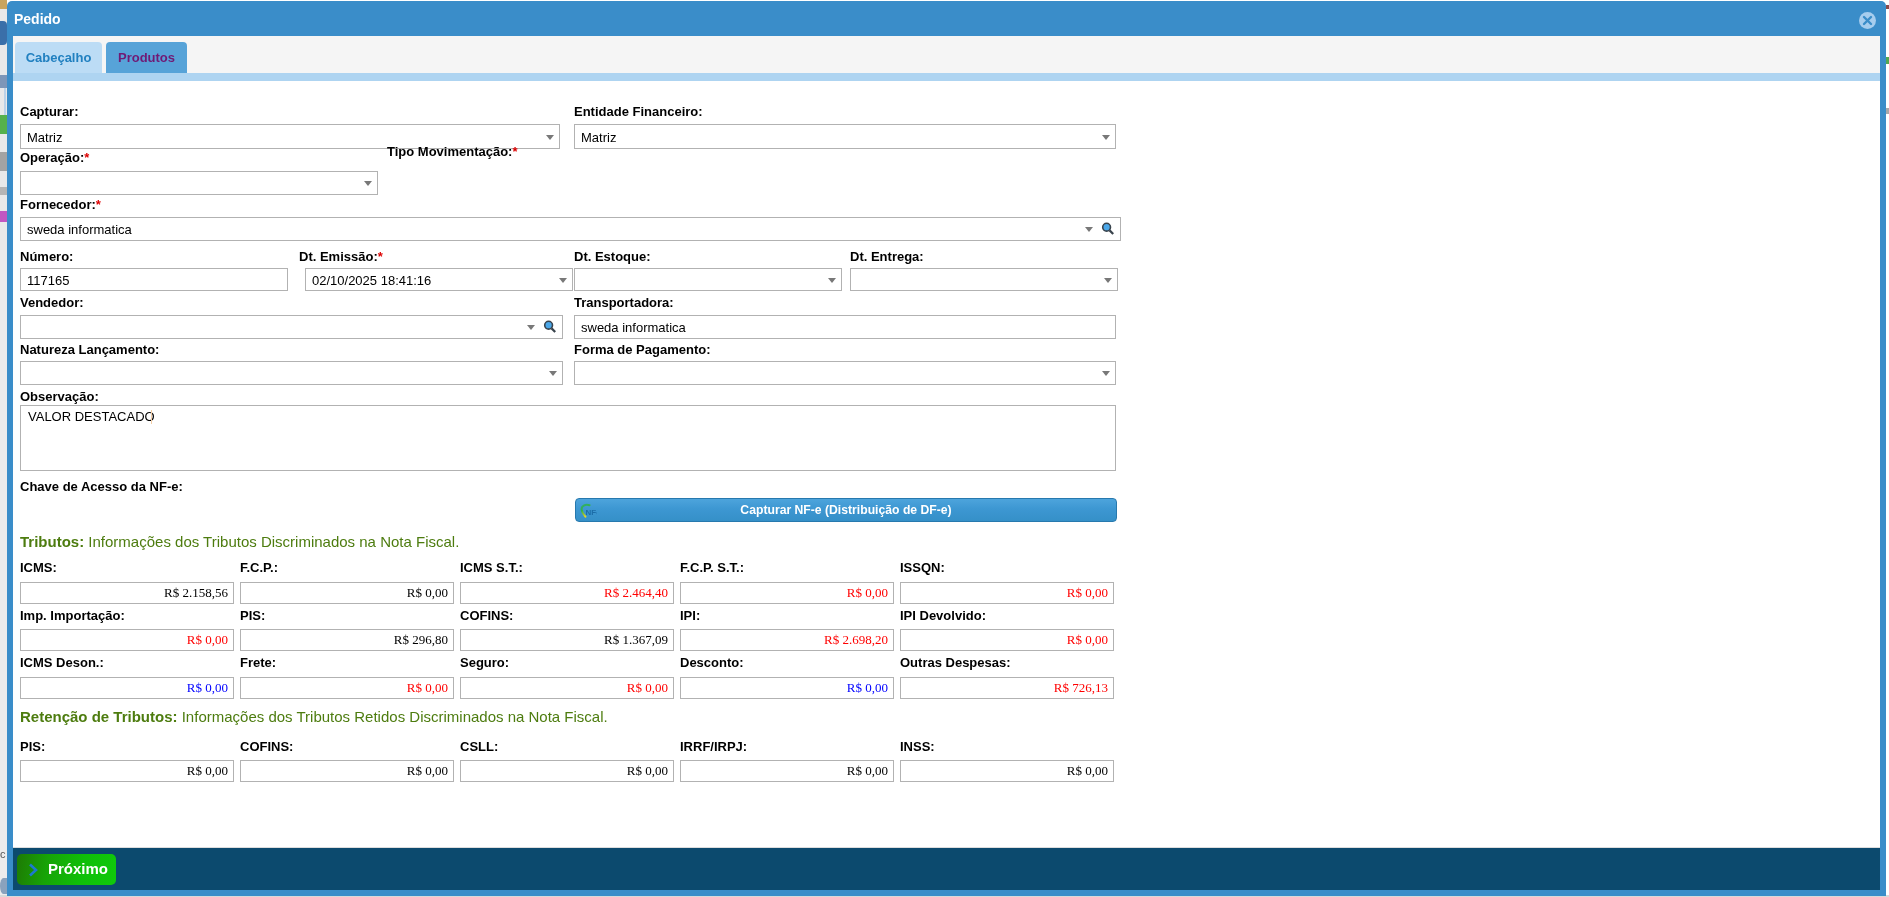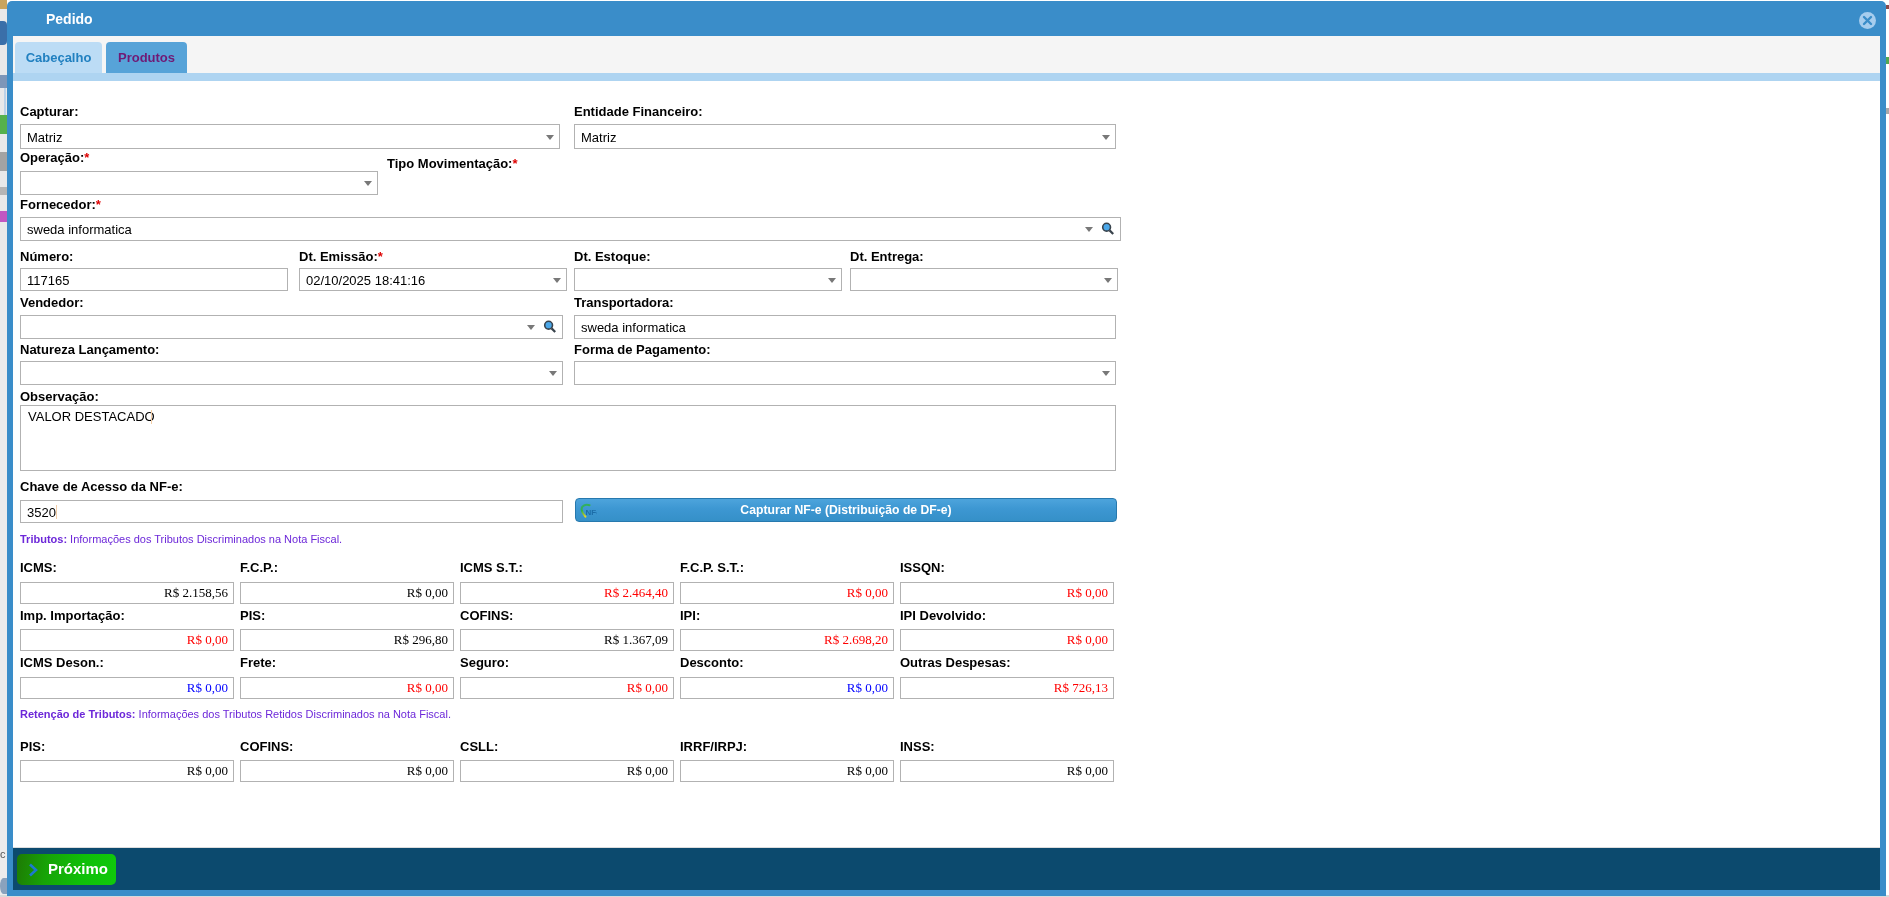--- a/index.html
+++ b/index.html
@@ -9,21 +9,21 @@
 .abs { position:absolute; }
 
 
 #bgleft { left:0; top:0; width:7px; height:897px; background:#ececec; }
 #bgbottom { left:0; top:895px; width:1889px; height:2px; background:#d9d9d9; }
 
 
 #modal { left:7px; top:1px; width:1879px; height:895px;
   background:#3a8dc9; border-radius:5px 5px 0 0; }
 #titlebar { left:0; top:0; width:1879px; height:35px; }
-#title { left:7px; top:10px; color:#ffffff; font-size:14px; font-weight:bold;margin-left:32px; }
+#title { left:7px; top:10px; color:#ffffff; font-size:14px; font-weight:bold; }
 #closebtn { right:10px; top:11px; width:17px; height:17px; border-radius:50%;
   background:#a6cdee; }
 #inner { left:6px; top:35px; width:1867px; height:634px; background:#ffffff; }
 
 
 #tabbar { left:0; top:0; width:1867px; height:37px; background:#f5f5f5; }
 #tabstrip { left:0; top:37px; width:1867px; height:8px; background:#aed4f1; }
 .tab { top:6px; height:31px; border-radius:4px 4px 0 0; font-size:13px;
   font-weight:bold; text-align:center; }
 #tab1 { left:2px; width:87px; background:#bcdcf5; color:#2180c0; line-height:31px; }
@@ -35,21 +35,21 @@
 .req { color:#dd0000; font-weight:bold; }
 .fld { border:1px solid #b2b2b2; background:#fff; font-size:13px; color:#000;
   white-space:nowrap; overflow:hidden; }
 .fld .tx { position:absolute; left:6px; top:50%; transform:translateY(-50%); }
 .money { text-align:right; }
 .money .tx { left:auto; right:5px;font-family:Liberation Serif, serif; }
 .arrow { position:absolute; right:8px; top:50%; margin-top:-2px; width:0; height:0;
   border-left:4.5px solid transparent; border-right:4.5px solid transparent;
   border-top:5px solid #787878; }
 .mag { position:absolute; right:5px; top:50%; margin-top:-7px; width:14px; height:14px; }
-.redtx { color:#6d28d9; font-size:11px; white-space:nowrap; }
+.redtx { color:#4d7c0f; font-size:15px; white-space:nowrap; }
 .redtx b { font-weight:bold; }
 
 
 #footer { left:0; top:811px; width:1867px; height:43px; background:#0c4a6e;
   border-top:1px solid #dddddd; }
 #btn-next { left:4px; top:6px; width:99px; height:31px; border-radius:5px;
   background:linear-gradient(100deg,#1e7a04 0%,#17a307 30%,#0fbf09 65%,#10c90b 100%);
   color:#ffffff; font-size:15px; font-weight:bold; }
 #btn-next span.t { position:absolute; left:31px; top:6px; }
 #btn-capt { border-radius:4px; border:1px solid #2779ae;
@@ -96,41 +96,41 @@
 <span class="abs lbl" style="left:561px;top:23px">Entidade Financeiro:</span>
 <div class="abs fld" style="left:7px;top:43px;width:540px;height:25px">
             <span class="tx" style="">Matriz</span>
             <i class="arrow" style="right:5px"></i>
           </div>
 <div class="abs fld" style="left:561px;top:43px;width:542px;height:25px">
             <span class="tx" style="">Matriz</span>
             <i class="arrow" style="right:5px"></i>
           </div>
 <span class="abs lbl" style="left:7px;top:69px">Operação:<span class="req">*</span></span>
-<span class="abs lbl" style="left:374px;top:75px">Tipo Movimentação:<span class="req">*</span></span>
+<span class="abs lbl" style="left:374px;top:63px">Tipo Movimentação:<span class="req">*</span></span>
 <div class="abs fld" style="left:7px;top:90px;width:358px;height:24px">
             <i class="arrow" style="right:5px"></i>
           </div>
 <span class="abs lbl" style="left:7px;top:116px">Fornecedor:<span class="req">*</span></span>
 <div class="abs fld" style="left:7px;top:136px;width:1101px;height:24px">
             <span class="tx" style="">sweda informatica</span>
             <i class="arrow" style="right:27px"></i>
             <svg class="mag" viewBox="0 0 14 14">
               <circle cx="5.6" cy="5.2" r="3.9" fill="#4aa7e9" stroke="#39434c" stroke-width="1.6"></circle>
               <line x1="8.6" y1="8.4" x2="12.2" y2="12" stroke="#39434c" stroke-width="2.2"></line>
             </svg>
           </div>
 <span class="abs lbl" style="left:7px;top:168px">Número:</span>
 <span class="abs lbl" style="left:286px;top:168px">Dt. Emissão:<span class="req">*</span></span>
 <span class="abs lbl" style="left:561px;top:168px">Dt. Estoque:</span>
 <span class="abs lbl" style="left:837px;top:168px">Dt. Entrega:</span>
 <div class="abs fld" style="left:7px;top:187px;width:268px;height:23px">
             <span class="tx" style="">117165</span>
           </div>
-<div class="abs fld" style="left:286px;top:187px;width:268px;height:23px">
+<div class="abs fld" style="left:292px;top:187px;width:268px;height:23px">
             <span class="tx" style="">02/10/2025 18:41:16</span>
             <i class="arrow" style="right:5px"></i>
           </div>
 <div class="abs fld" style="left:561px;top:187px;width:268px;height:23px">
             <i class="arrow" style="right:5px"></i>
           </div>
 <div class="abs fld" style="left:837px;top:187px;width:268px;height:23px">
             <i class="arrow" style="right:5px"></i>
           </div>
 <span class="abs lbl" style="left:7px;top:214px">Vendedor:</span>
@@ -152,24 +152,20 @@
           </div>
 <div class="abs fld" style="left:561px;top:280px;width:542px;height:24px">
             <i class="arrow" style="right:5px"></i>
           </div>
 <span class="abs lbl" style="left:7px;top:308px">Observação:</span>
 <div class="abs fld" style="left:7px;top:324px;width:1096px;height:66px">
             <span style="position:absolute;left:7px;top:3px">VALOR DESTACADO</span>
             <span style="position:absolute;left:130px;top:4px;width:1px;height:14px;background:#f2cda6"></span>
           </div>
 <span class="abs lbl" style="left:7px;top:398px">Chave de Acesso da NF-e:</span>
-<div class="abs fld" style="left:7px;top:419px;width:543px;height:23px">
-            <span class="tx" style="">3520</span>
-            <span style="position:absolute;left:35px;top:4px;width:1px;height:14px;background:#f2cda6"></span>
-          </div>
 <div class="abs" id="btn-capt" style="left:562px;top:417px;width:542px;height:24px;line-height:22px"><svg style="position:absolute;left:3px;top:4px" width="18" height="16" viewBox="0 0 18 16">
               <defs>
                 <linearGradient id="nfeg" x1="0" y1="0" x2="0.4" y2="1">
                   <stop offset="0" stop-color="#2fae6e"></stop>
                   <stop offset="0.45" stop-color="#35b14a"></stop>
                   <stop offset="0.8" stop-color="#9ec32e"></stop>
                   <stop offset="1" stop-color="#e3d52a"></stop>
                 </linearGradient>
               </defs>
               <path d="M10.5 2.2 C6 0.8, 2.2 3.4, 2.6 6.6 C2.9 9.2, 4.6 11.6, 6.4 13.6" stroke="url(#nfeg)" stroke-width="2.1" fill="none" stroke-linecap="round"></path>

